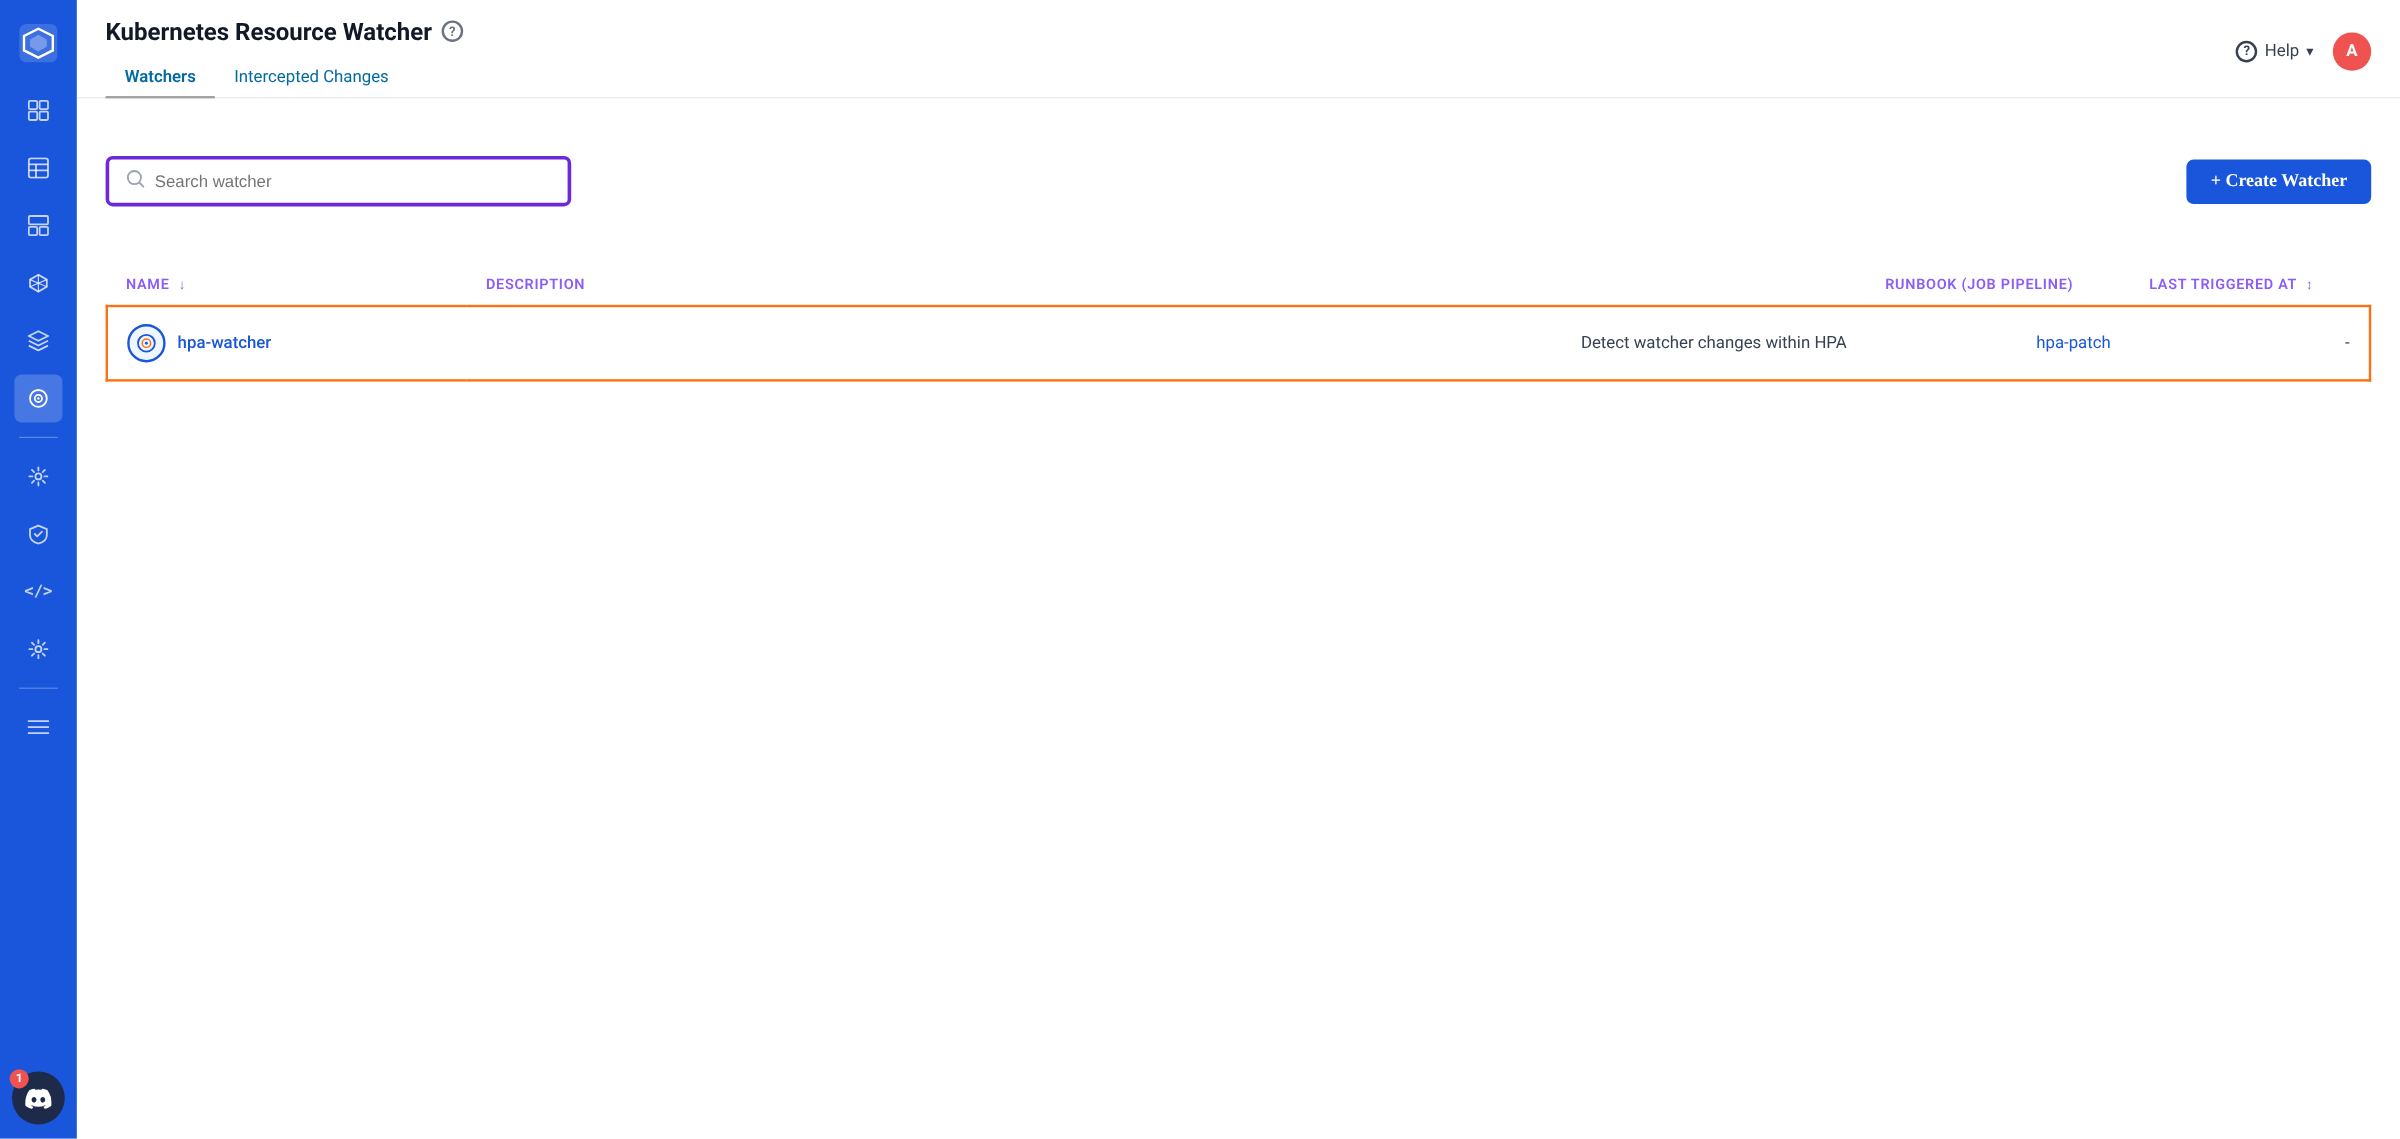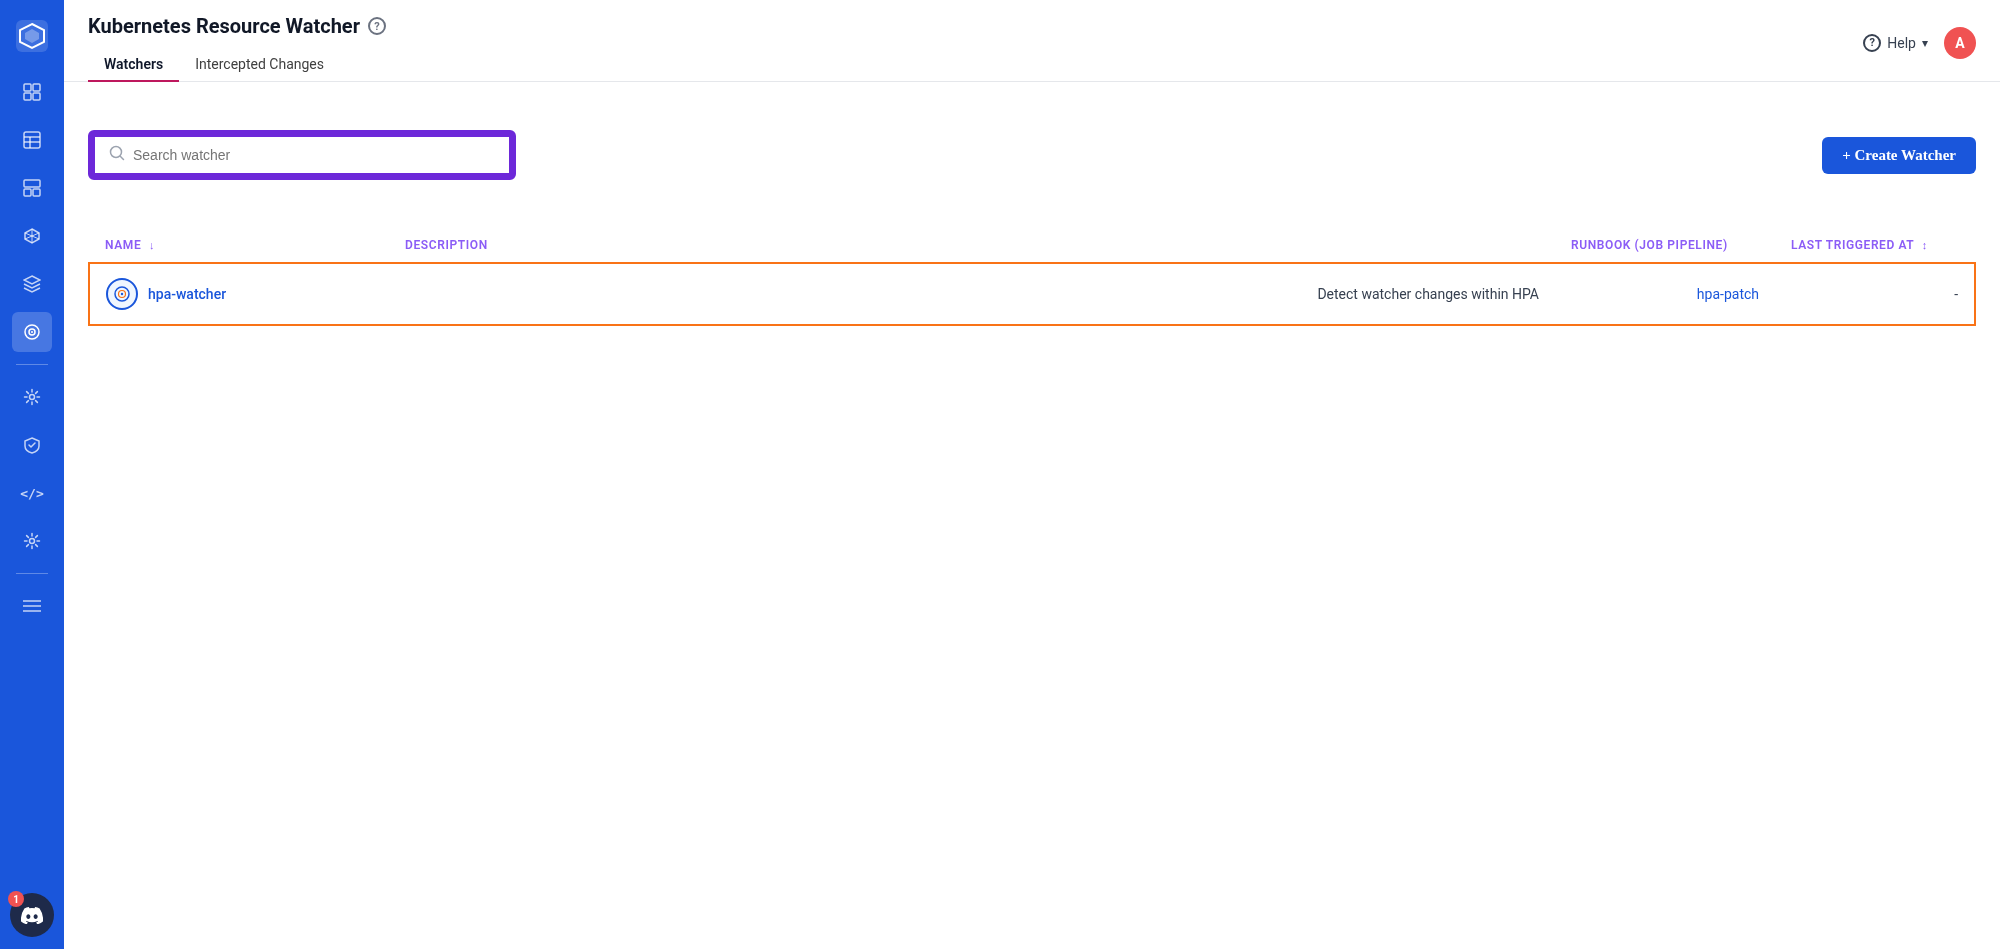--- a/index.html
+++ b/index.html
@@ -117,28 +117,28 @@
       font-weight: 700;
       cursor: pointer;
     }
     .tabs {
       display: flex;
       gap: 0;
     }
     .tab {
       padding: 8px 16px;
       font-size: 14px;
-      color: #404040;
+      color: #0369a1;
       cursor: pointer;
       border-bottom: 2px solid transparent;
       margin-bottom: -1px;
     }
     .tab.active {
-      color: #0f172a;
-      border-bottom: 2px solid #be185d;
+      color: #0369a1;
+      border-bottom: 2px solid #a3a3a3;
       font-weight: 600;
     }
     .header-right {
       display: flex;
       align-items: center;
       gap: 16px;
       padding-bottom: 10px;
     }
     .help-btn {
       display: flex;
@@ -175,25 +175,25 @@
     
     .toolbar {
       display: flex;
       align-items: center;
       justify-content: space-between;
       padding: 20px 24px;
     }
     .search-box {
       display: flex;
       align-items: center;
-      border: 7px solid #6d28d9;
+      border: 3px solid #6d28d9;
       border-radius: 6px;
       padding: 8px 14px;
       gap: 8px;
-      width: 428px;
+      width: 388px;
       background: #fff;
     }
     .search-icon {
       color: #9ca3af;
       font-size: 16px;
     }
     .search-input {
       border: none;
       outline: none;
       font-size: 14px;

